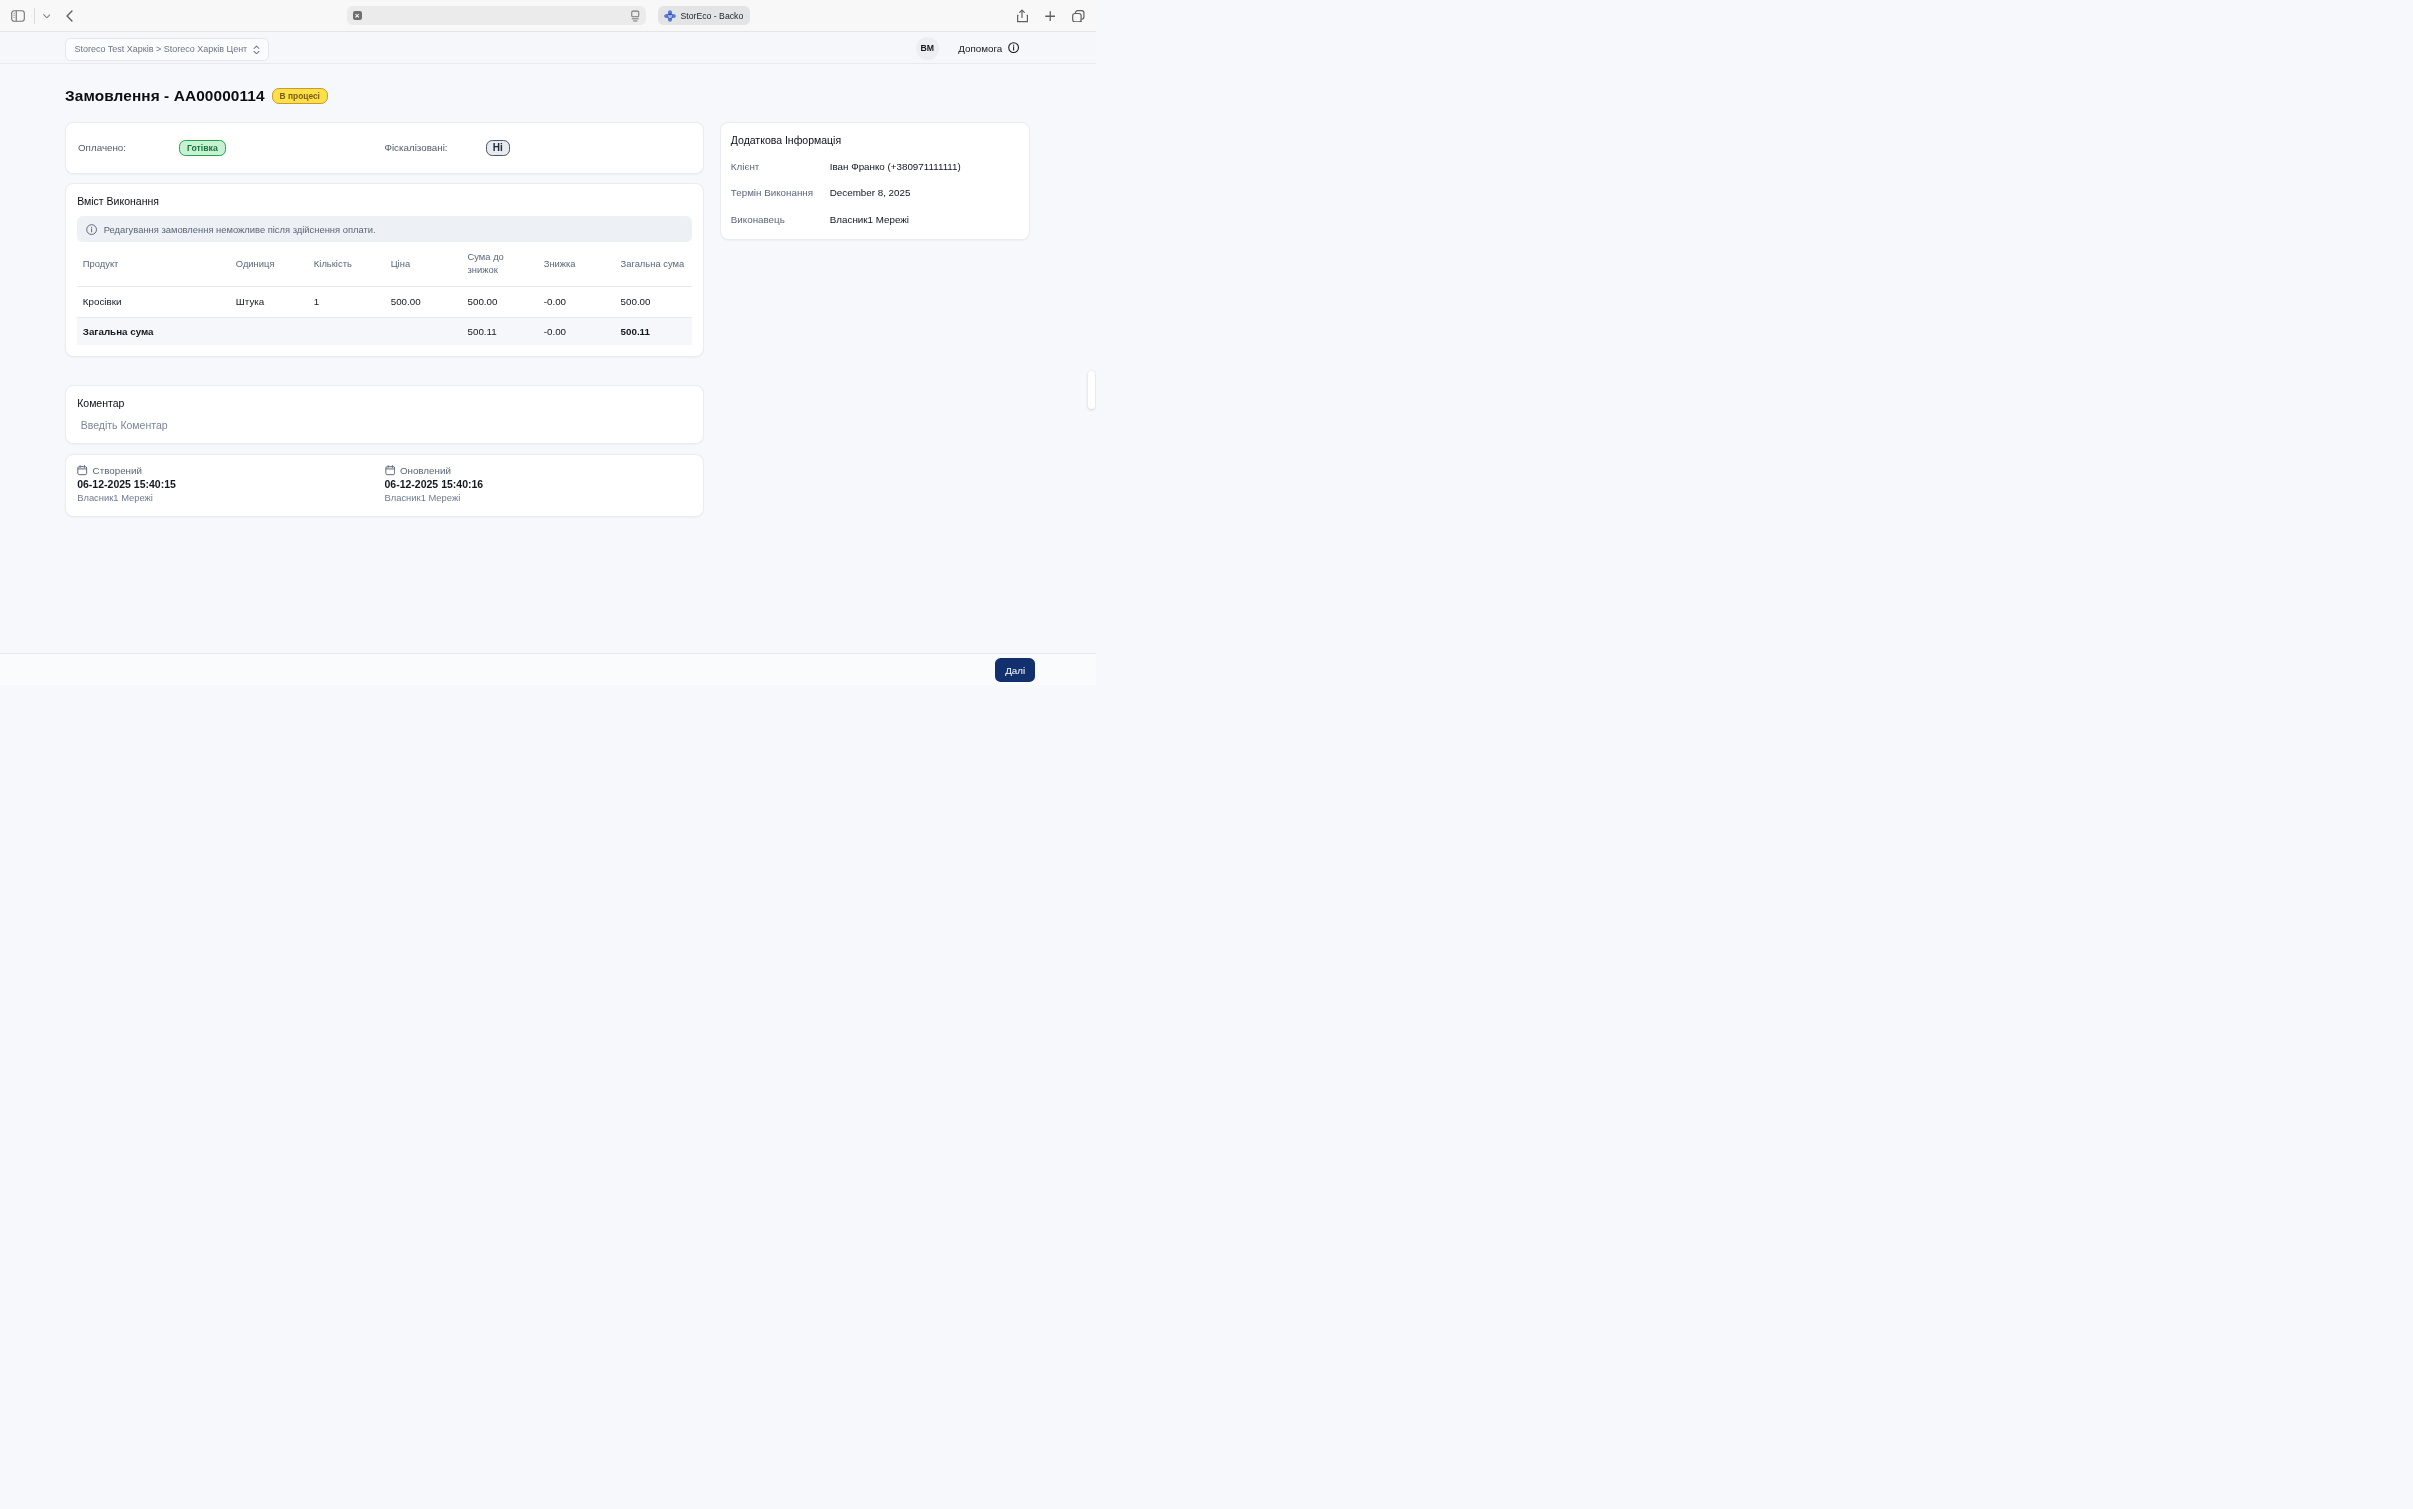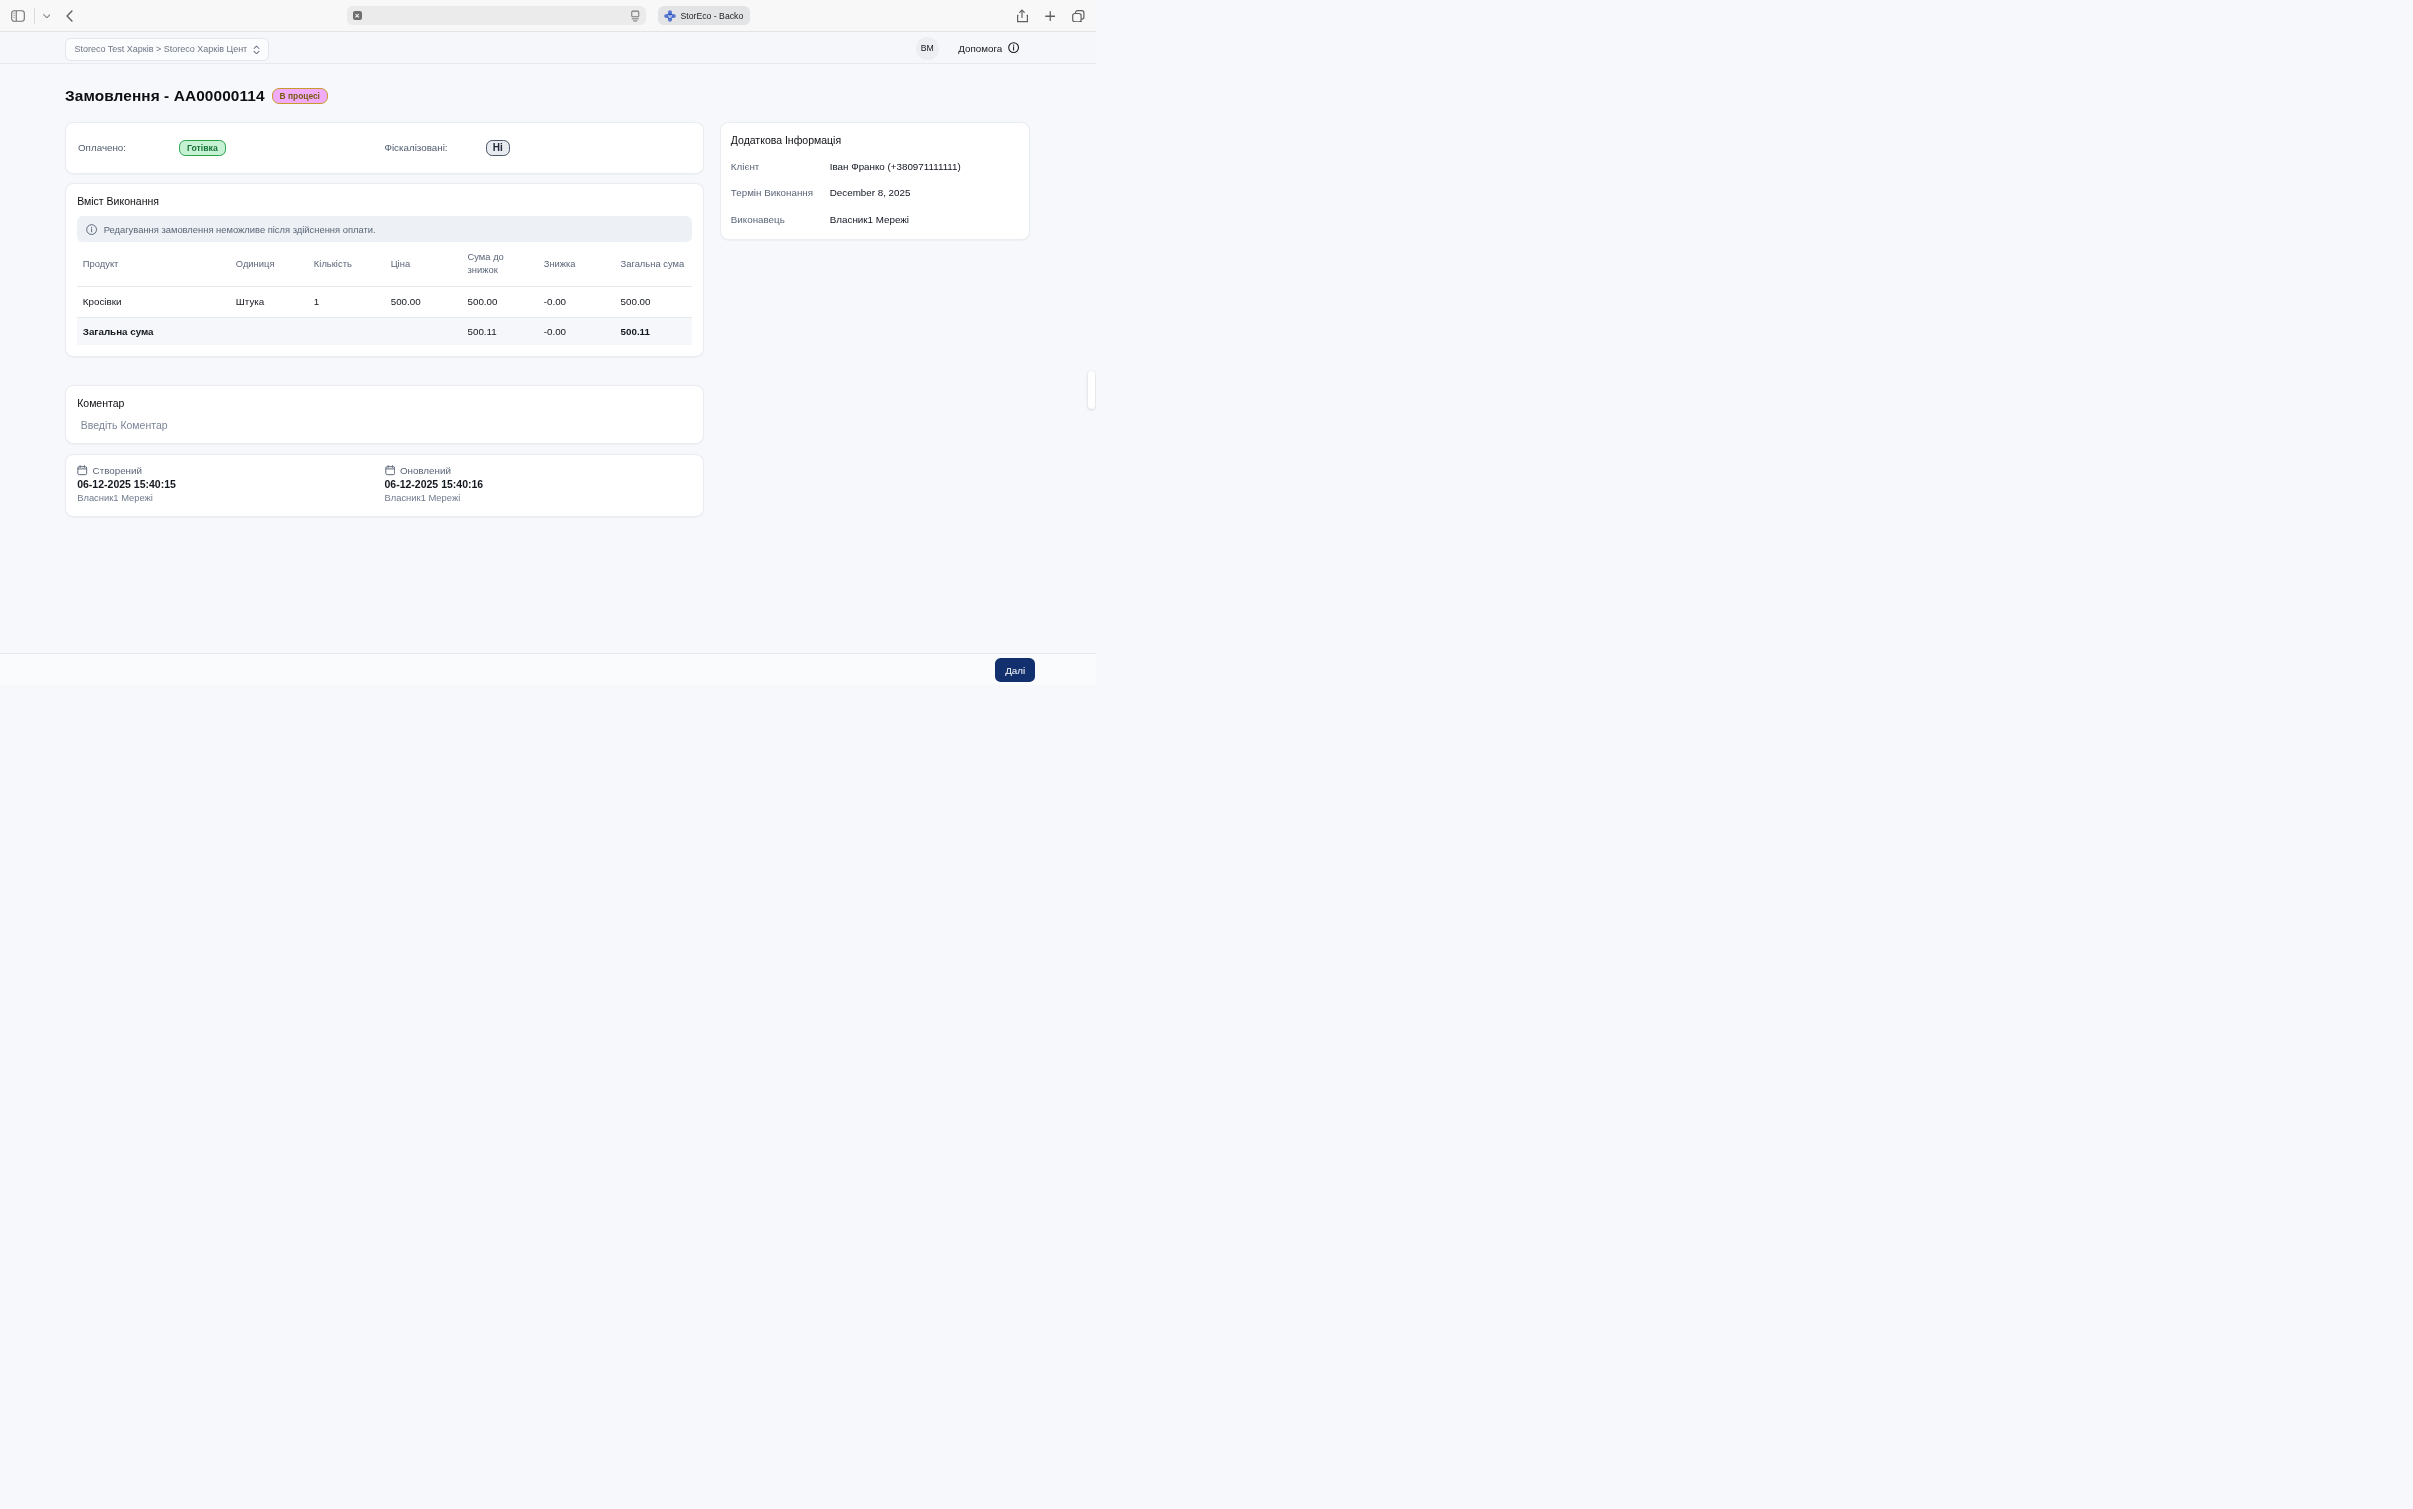--- a/index.html
+++ b/index.html
@@ -39,30 +39,30 @@
   .store-switcher{
     position:absolute; left:65px; top:6.3px; height:22.4px;
     background:#fbfcfe; border:0.7px solid #e3e6ec; border-radius:5.6px;
     display:flex; align-items:center; gap:5.6px; padding:0 8.4px; cursor:pointer;
   }
   .store-switcher-label{ font-size:9px; color:#6d7584; white-space:nowrap; }
   .header-right{ position:absolute; right:77px; top:0; height:32px; display:flex; align-items:center; gap:19.6px; }
   .avatar{
     width:23px; height:23px; border-radius:50%; background:#eceef2;
     display:flex; align-items:center; justify-content:center;
-    font-size:8.7px; font-weight:normal; color:#14181f; cursor:pointer;
+    font-size:8.7px; font-weight:bold; color:#14181f; cursor:pointer;
   }
   .help{ display:flex; align-items:center; gap:5.6px; cursor:pointer; }
   .help-label{ font-size:9.8px; color:#14181f; }
   
   .content{ position:absolute; top:64px; left:0; width:1096px; height:589px; background:#f6f8fb; }
   .page-title-row{ position:absolute; left:65px; top:23px; display:flex; align-items:center; gap:7px; }
   .page-title{ font-size:15.4px; font-weight:bold; color:#0c0e12; letter-spacing:0.1px; }
   .status-badge{
-    background:#f0abfc; border:1px solid #c99b2f; color:#7c5a14;
+    background:#fde047; border:1px solid #c99b2f; color:#7c5a14;
     font-size:8.4px; font-weight:bold; border-radius:7px; padding:2.1px 7px 2.8px;
   }
   .card{
     position:absolute; background:#fff; border:0.7px solid #e9ecf1; border-radius:8.4px;
     box-shadow:0 0.7px 1.4px rgba(16,24,40,.04);
   }
   
   .card-payment{ left:65px; top:58px; width:639px; height:52px; display:flex; align-items:center; padding:0 12px; }
   .pay-half{ width:50%; display:flex; align-items:center; }
   .pay-label{ font-size:9.8px; color:#505a6d; width:101px; }

